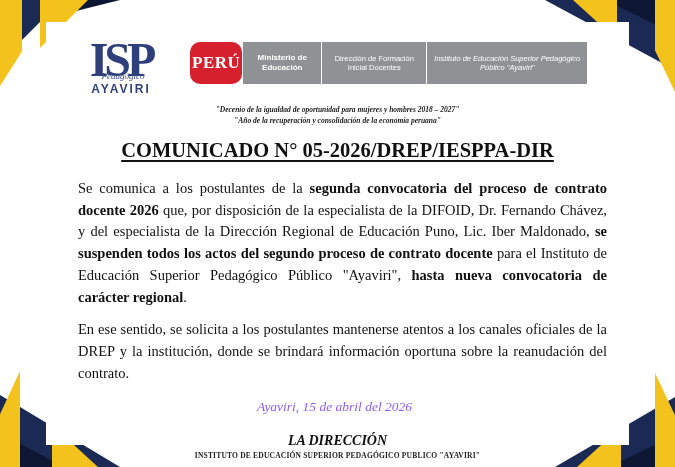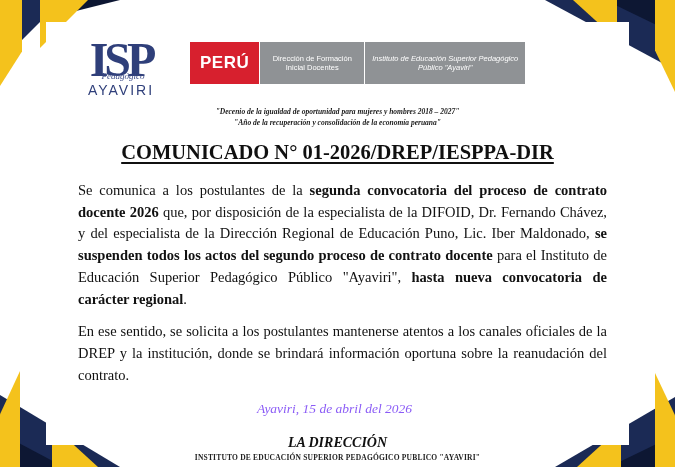--- a/index.html
+++ b/index.html
@@ -160,45 +160,46 @@
   .logo-sub {
     font-family: "Liberation Serif", serif;
     font-size: 9px;
     font-style: italic;
     color: #3b4a86;
     margin-top: -10px;
     margin-left: 4px;
   }
   .logo-name {
     font-family: "Liberation Sans", sans-serif;
-    font-size: 14px;
-    font-weight: normal;
+    font-size: 12px;
+    font-weight: bold;
     color: #2f3f7a;
     letter-spacing: 2px;
     margin-top: 1px;
   }
 
   .bar-row {
     flex: 1;
     display: flex;
     align-items: stretch;
     height: 42px;
     margin-top: 6px;
   }
   .bar-peru {
     background: #d7202e;
     color: #ffffff;
-    font-family: Liberation Sans, sans-serif;
+    font-family: Liberation Serif, serif;
     font-weight: bold;
     font-size: 17px;
     display: flex;
     align-items: center;
     justify-content: center;
-    padding: 0 10px;
+    padding: 0 2px;
     letter-spacing: 0.5px;
+    border-radius: 10px;
   }
   .bar-seg {
     background: #8f9295;
     color: #ffffff;
     font-family: "Liberation Sans", sans-serif;
     font-size: 7.5px;
     display: flex;
     align-items: center;
     justify-content: center;
     text-align: center;
@@ -310,31 +311,32 @@
 
     <div class="header">
       <div class="logo-wrap">
         <div class="logo-mono">ISP</div>
         <div class="logo-sub">Pedagógico</div>
         <div class="logo-name">AYAVIRI</div>
       </div>
 
       <div class="bar-row">
         <div class="bar-peru">PERÚ</div>
+        <div class="bar-seg b1">Ministerio de Educación</div>
         <div class="bar-seg b2">Dirección de Formación Inicial Docentes</div>
         <div class="bar-seg b3">Instituto de Educación Superior Pedagógico Público "Ayaviri"</div>
       </div>
     </div>
 
     <div class="mottos">
       <div class="motto">"Decenio de la igualdad de oportunidad para mujeres y hombres 2018 – 2027"</div>
       <div class="motto">"Año de la recuperación y consolidación de la economía peruana"</div>
     </div>
 
-    <div class="title">COMUNICADO N° 01-2026/DREP/IESPPA-DIR</div>
+    <div class="title">COMUNICADO N° 05-2026/DREP/IESPPA-DIR</div>
 
     <div class="body">
       <p class="para"><span>Se comunica a los postulantes de la </span><b>segunda convocatoria del proceso de contrato docente 2026</b><span> que, por disposición de la especialista de la DIFOID, Dr. Fernando Chávez, y del especialista de la Dirección Regional de Educación Puno, Lic. Iber Maldonado, </span><b>se suspenden todos los actos del segundo proceso de contrato docente</b><span> para el Instituto de Educación Superior Pedagógico Público "Ayaviri", </span><b>hasta nueva convocatoria de carácter regional</b><span>.</span></p>
 
       <p class="para">En ese sentido, se solicita a los postulantes mantenerse atentos a los canales oficiales de la DREP y la institución, donde se brindará información oportuna sobre la reanudación del contrato.</p>
 
       <div class="date-line">Ayaviri, 15 de abril del 2026</div>
 
       <div class="signature">
         <div class="sign-title">LA DIRECCIÓN</div>

